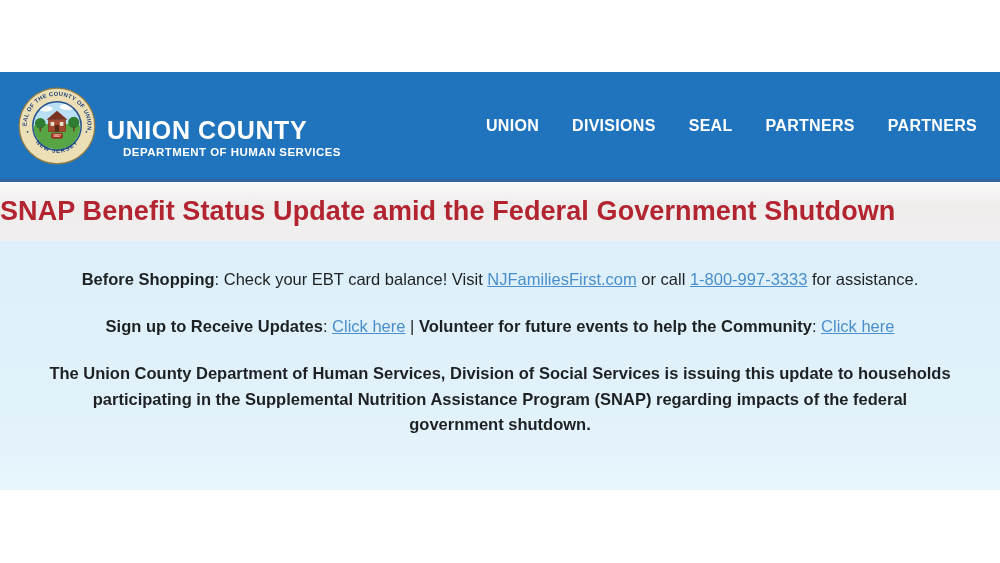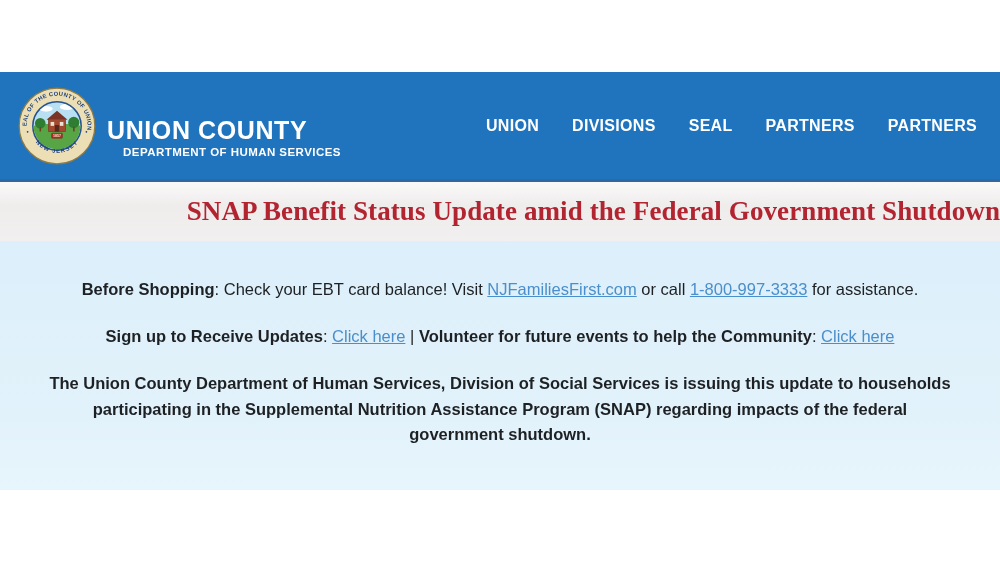--- a/index.html
+++ b/index.html
@@ -28,31 +28,31 @@
   .main-nav { display:flex; gap:33px; align-items:center; }
   .main-nav a {
     color:#ffffff; font-size:16px; font-weight:700; letter-spacing:0.3px;
     text-decoration:none; cursor:pointer;
   }
 
   
   .banner {
     height:59px;
     background:linear-gradient(180deg,#fafaf9 0%, #efecec 40%, #f1efef 100%);
-    display:flex; align-items:center; justify-content:flex-end;font-family:Liberation Serif, serif;
+    display:flex; align-items:center; justify-content:flex-start;
   }
   .banner h1 {
     margin:0; font-size:27px; font-weight:700; color:#b32431; letter-spacing:0.1px;
   }
 
   
   .notice {
     height:249px; box-sizing:border-box;
     background:linear-gradient(180deg,#dceffa 0%, #e2f2fb 70%, #e7f5fc 100%);
-    padding-top:36px; text-align:center;
+    padding-top:26px; text-align:center;
     color:#1e2124; font-size:16.5px;
   }
   .notice p { margin:0 0 22px; line-height:25px; }
   .notice p.summary {
     max-width:905px; margin:2px auto; font-weight:700; line-height:25.5px;
   }
   .notice a { color:#4a8fcb; text-decoration:underline; cursor:pointer; }
   .notice b, .notice strong { font-weight:700; }
 
   .bottom-space { height:73px; background:#ffffff; }

